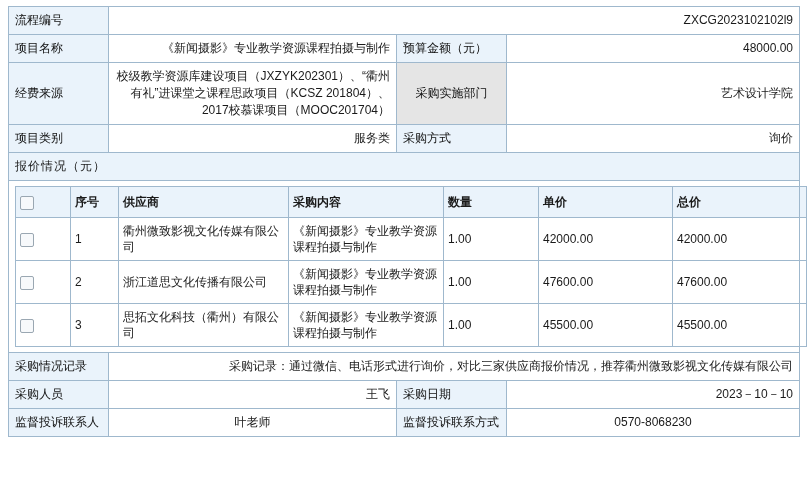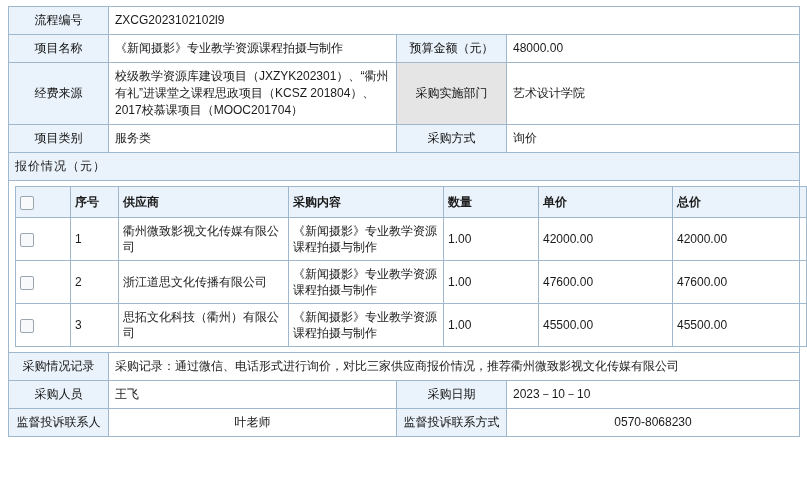--- a/index.html
+++ b/index.html
@@ -28,32 +28,31 @@
   table.main td, table.main th {
     border: 1px solid #9fb8cd;
     padding: 5px 6px;
     vertical-align: middle;
     font-weight: normal;
     font-size: 12px;
     line-height: 17px;
   }
   .lbl {
     background: #eaf3fb;
-    text-align: center;
     color: #111;
     white-space: nowrap;
   }
   .lbl-wrap {
     background: #e5e5e5;
     text-align: center;
     color: #111;
   }
   .val {
     background: #ffffff;
-    text-align: left;
+    text-align: right;
   }
   .section-title {
     background: #eaf3fb;
     text-align: left;
     font-weight: bold;
     letter-spacing: 1px;
     padding: 6px 0;
   }
   
   .quote-wrap {

